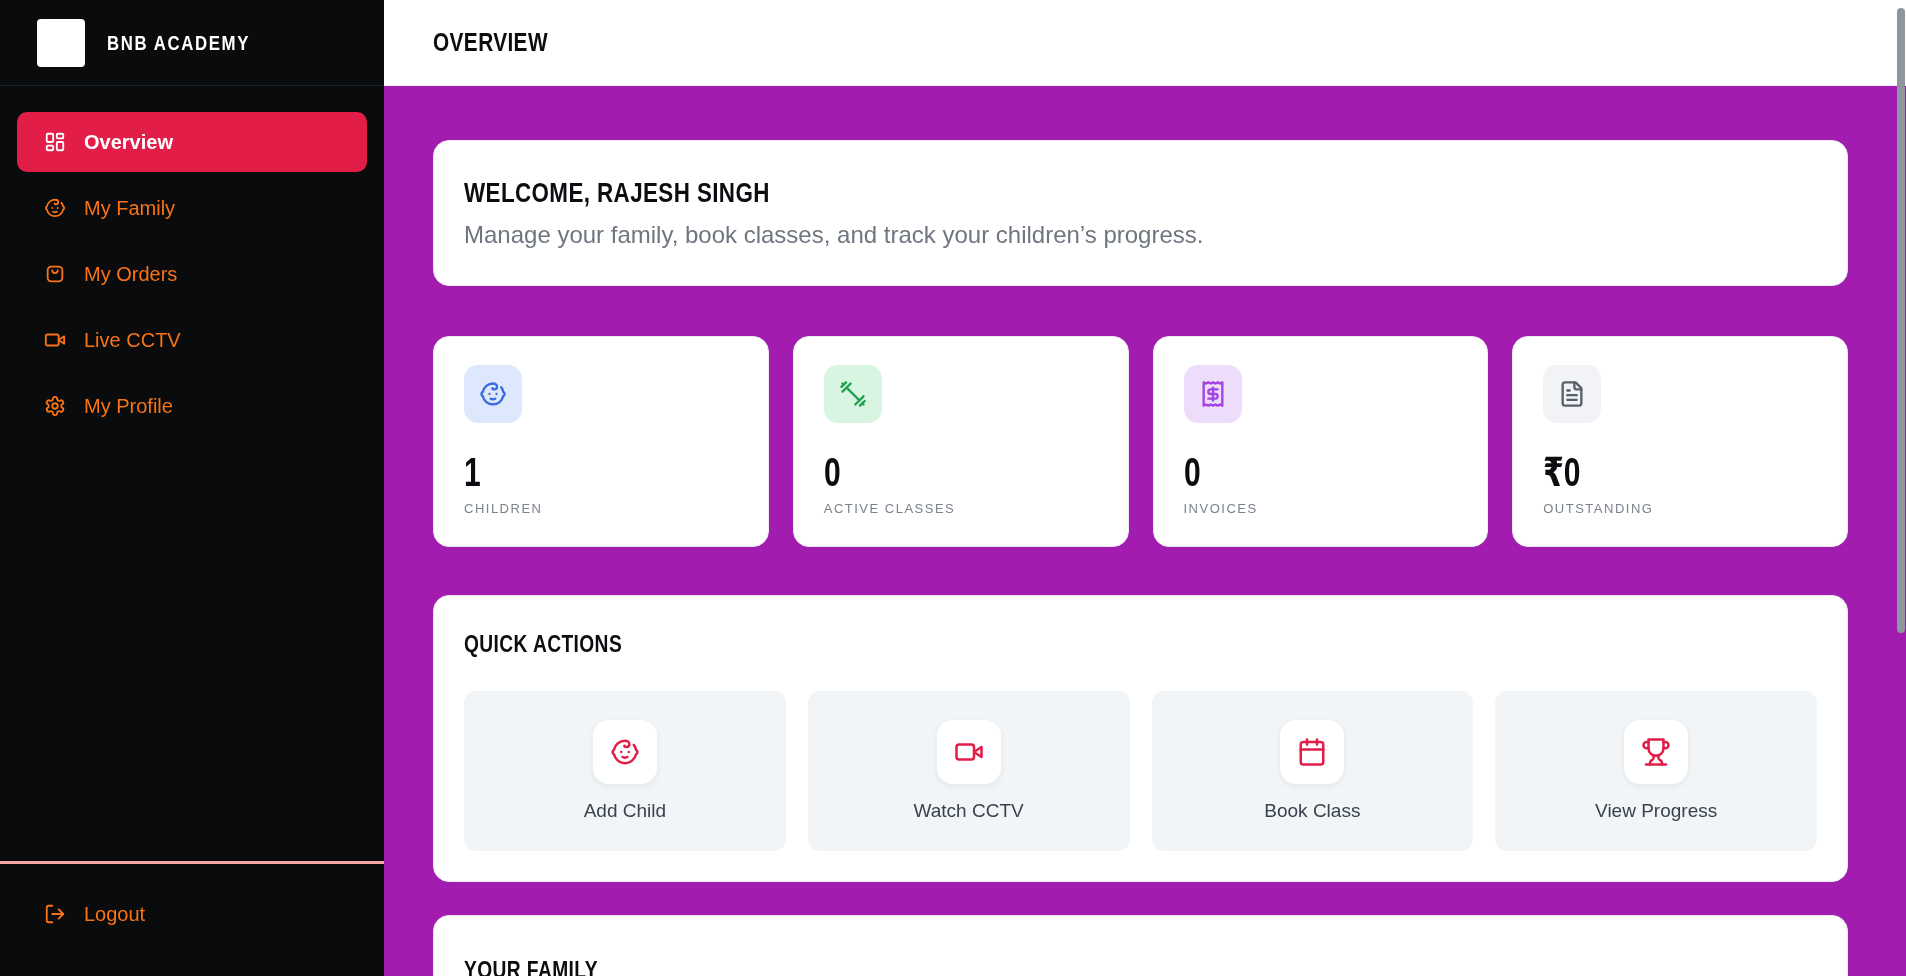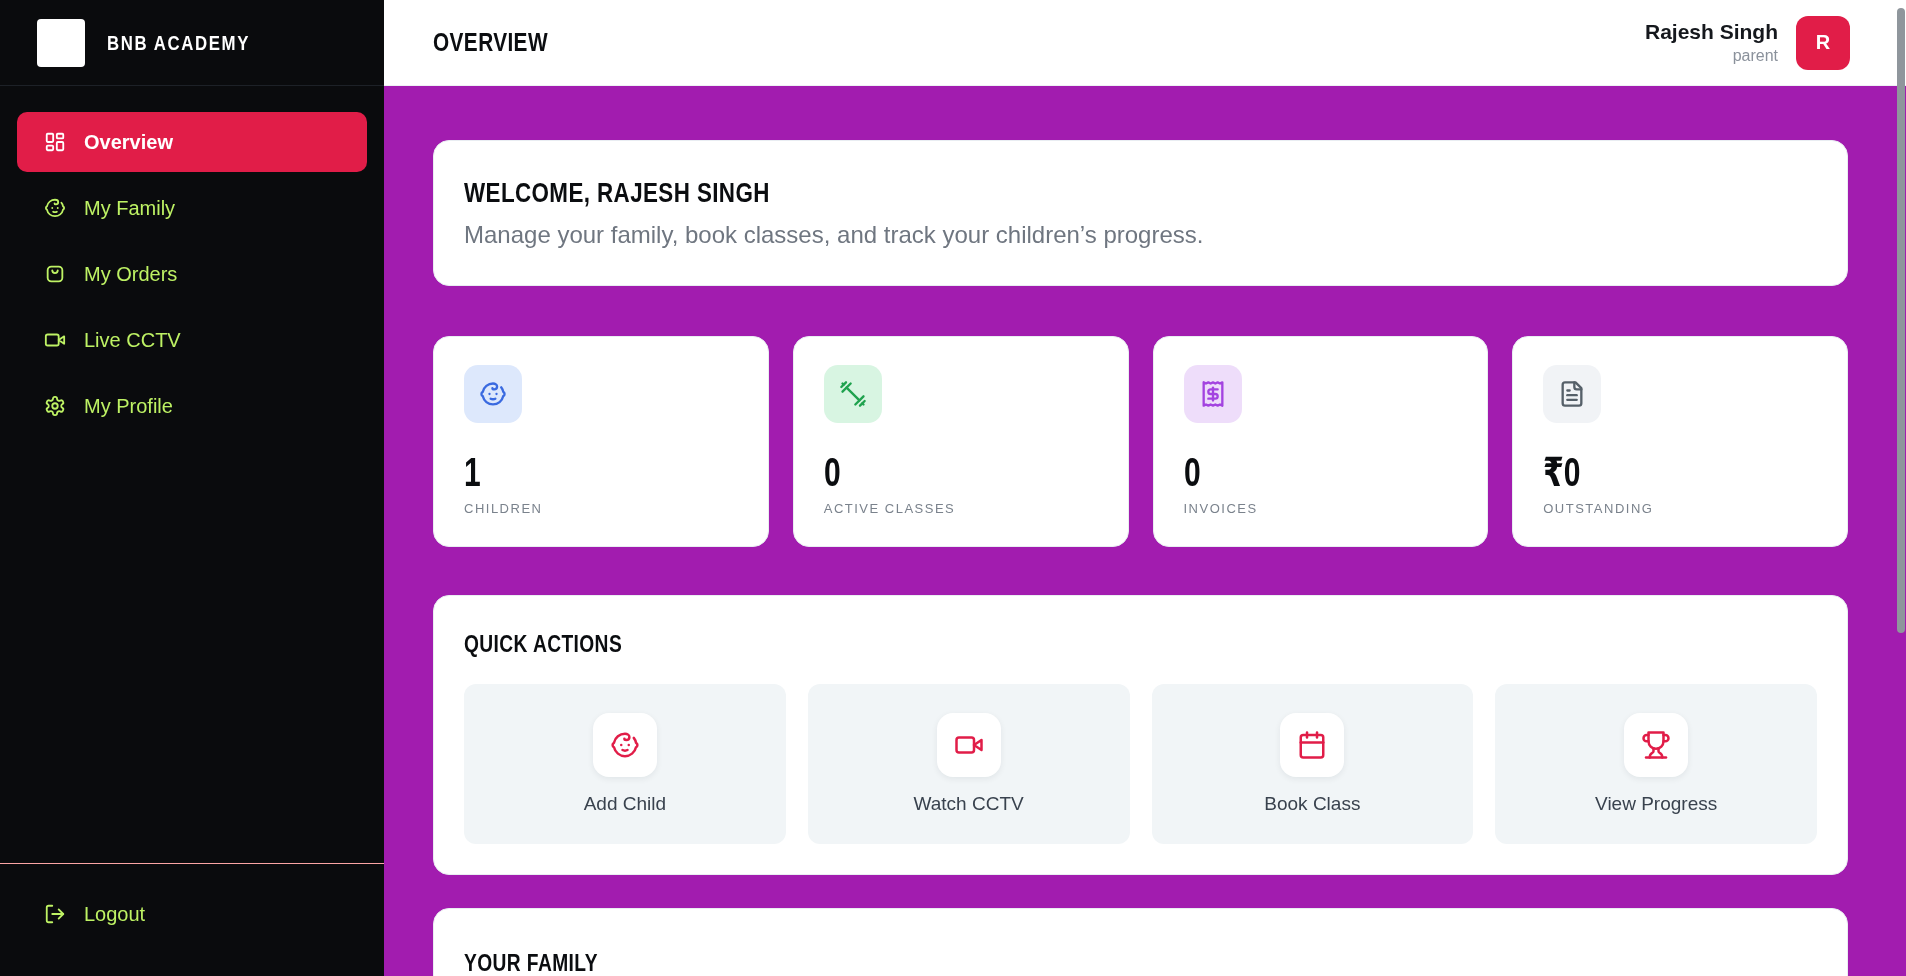--- a/index.html
+++ b/index.html
@@ -16,25 +16,25 @@
 
   
   .sidebar { position:relative; width:384px; height:976px; background:#0a0b0d; flex:none; }
   .logo-row { height:86px; display:flex; align-items:center; gap:22px;
               padding:0 37px; border-bottom:1px solid #1d2127; }
   .logo-mark { width:48px; height:48px; background:#ffffff; border-radius:4px; flex:none; }
   .logo-text { font-size:21px; color:#ffffff; letter-spacing:2px; }
   .nav { padding:26px 17px 0; }
   .nav-item { display:flex; align-items:center; gap:18px; height:60px;
               padding:0 27px; margin-bottom:6px; border-radius:10px;
-              color:#bef264; font-size:20px; cursor:pointer; }
+              color:#f97316; font-size:20px; cursor:pointer; }
   .nav-item svg { width:22px; height:22px; flex:none; }
   .nav-item.active { background:#e11d48; color:#ffffff; font-weight:600; }
   .sidebar-footer { position:absolute; left:0; right:0; bottom:0;
-                    border-top:1px solid #fca5a5; padding:20px 17px 26px; }
+                    border-top:3px solid #fca5a5; padding:20px 17px 26px; }
 
   
   .content { flex:1; display:flex; flex-direction:column; }
   header { height:86px; background:#ffffff; border-bottom:1px solid #eef1f4;
            display:flex; align-items:center; justify-content:space-between;
            padding:0 56px 0 49px; flex:none; }
   .page-title { font-size:26px; color:#0b0d10; letter-spacing:.5px; }
   .user { display:flex; align-items:center; gap:18px; }
   .user-text { text-align:right; line-height:1.3; }
   .user-name { font-size:21px; font-weight:600; color:#15181d; }
@@ -63,21 +63,21 @@
   .tile-gray   { background:#f1f3f6; color:#566069; }
   .stat-value { font-size:40px; font-weight:800; line-height:1.05;
                 transform:scaleX(.75); transform-origin:0 50%; display:inline-block; }
   .stat-label { margin-top:8px; font-size:13px; color:#7a828c; letter-spacing:1.5px; }
 
   
   .qa { padding:34px 30px 30px; margin-bottom:33px; }
   .qa h3 { font-size:24px; margin-bottom:26px; color:#0b0d10; }
   .qa-grid { display:grid; grid-template-columns:repeat(4,1fr); gap:22px; }
   .qa-tile { background:#f1f5f7; border-radius:12px; height:160px; cursor:pointer;
-             display:flex; flex-direction:column; align-items:center; justify-content:center; }
+             display:flex; flex-direction:column; align-items:center; justify-content:center;margin-top:7px; }
   .qa-iconbox { width:64px; height:64px; background:#ffffff; border-radius:16px;
                 box-shadow:0 2px 6px rgba(15,23,42,.07); color:#e11d48;
                 display:flex; align-items:center; justify-content:center; }
   .qa-iconbox svg { width:30px; height:30px; }
   .qa-label { margin-top:16px; font-size:19px; color:#39424e; }
 
   
   .family { padding:40px 30px; height:180px; }
   .family h3 { font-size:24px; color:#0b0d10; }
 
@@ -150,27 +150,20 @@
           </svg>
         <span>Logout</span>
       </div>
     </div>
   </aside>
 
   <div class="content">
 
     <header>
       <h1 class="page-title condensed">OVERVIEW</h1>
-      <div class="user">
-        <div class="user-text">
-          <div class="user-name">Rajesh Singh</div>
-          <div class="user-role">parent</div>
-        </div>
-        <div class="avatar">R</div>
-      </div>
     </header>
 
     <main>
 
       <section class="card welcome">
         <h2 class="condensed">WELCOME, RAJESH SINGH</h2>
         <p>Manage your family, book classes, and track your children’s progress.</p>
       </section>
 
       <div class="stats">

